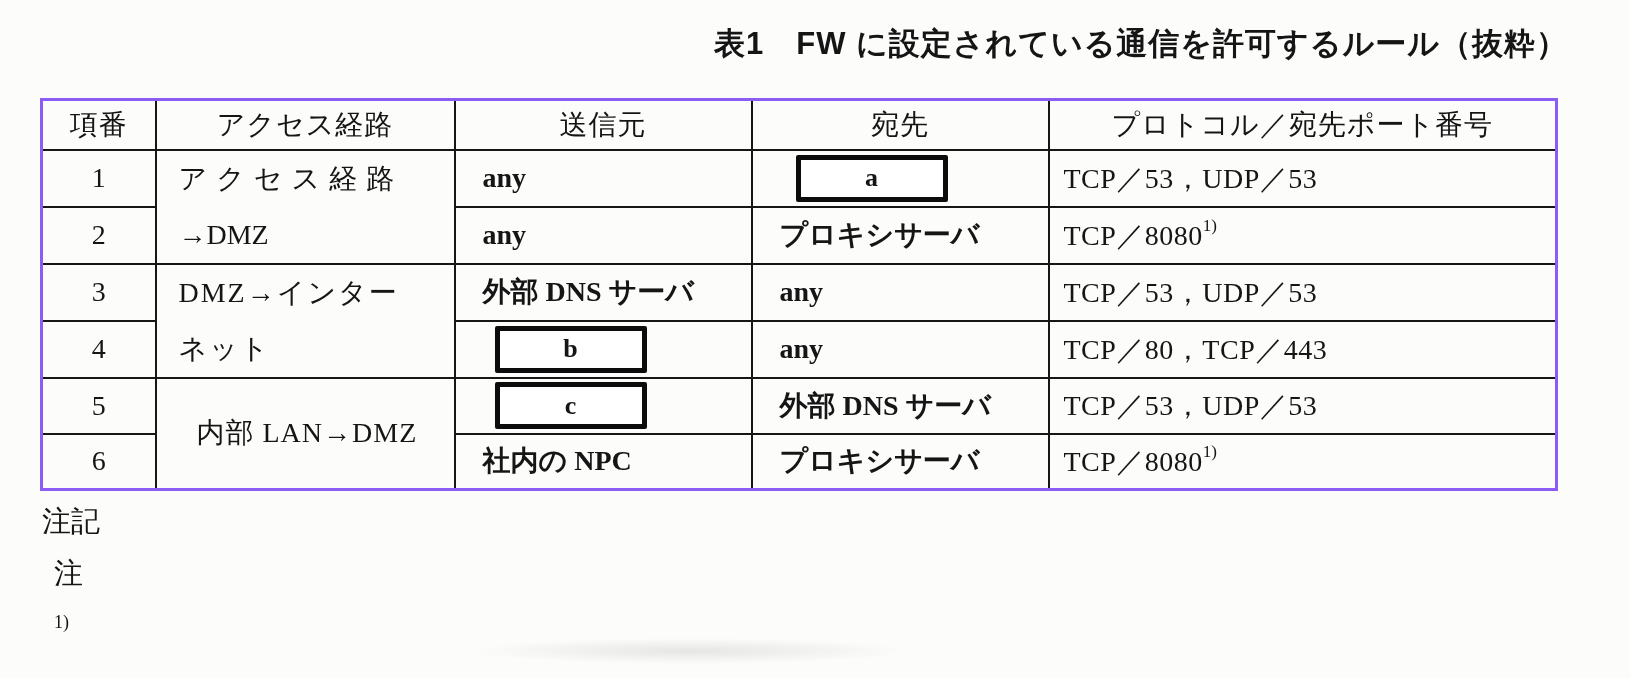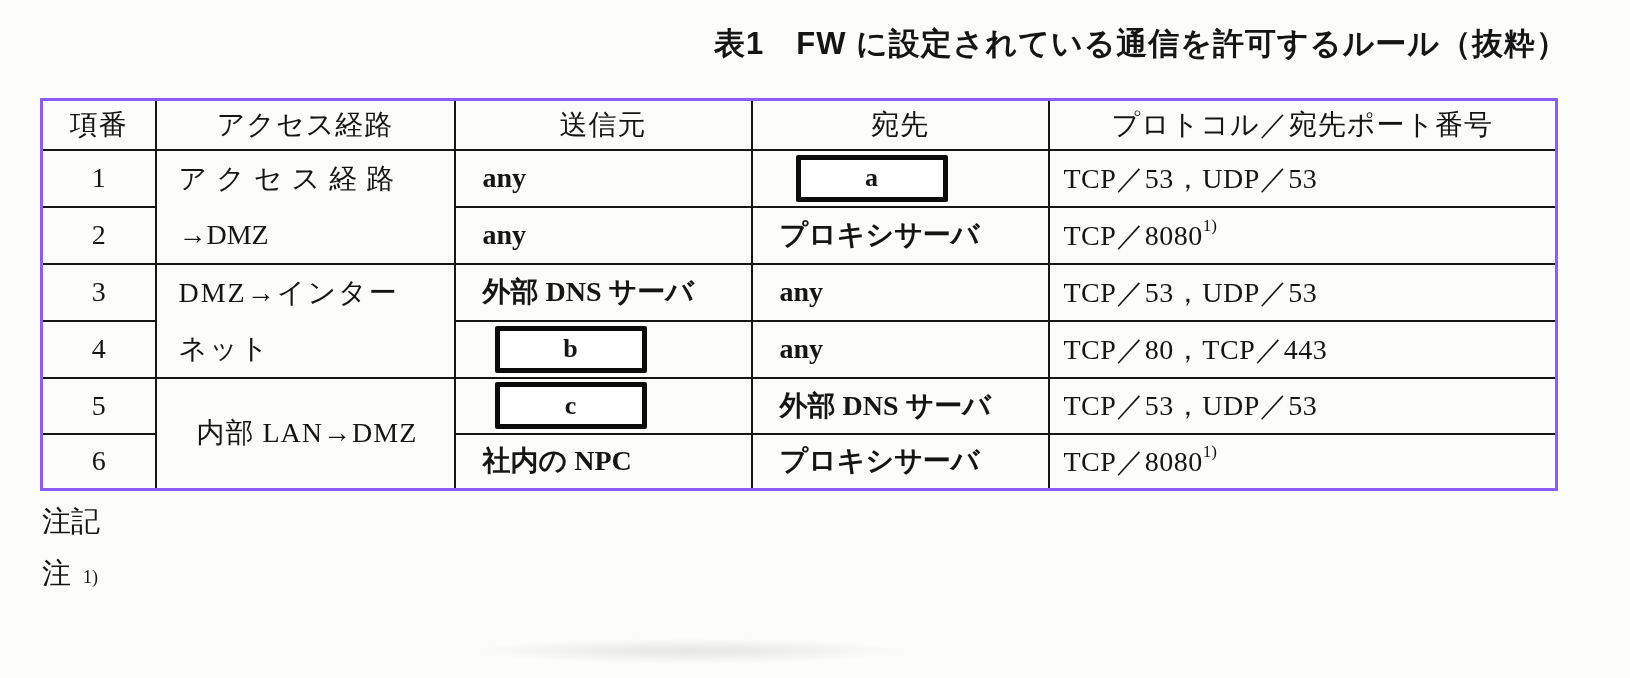--- a/index.html
+++ b/index.html
@@ -63,21 +63,21 @@
     display: flex; align-items: center; justify-content: center;
     font-size: 26px;
     background: #fff;
     margin: 1px 0 1px 16px;
   }
   .blank-box.src { margin-left: 12px; }
 
   sup.fnote { font-size: 17px; vertical-align: 14px; letter-spacing: 0; }
 
   .notes { margin: 6px 0 0 42px; font-size: 29px; }
-  .note-row { display: flex; align-items: baseline; line-height: 49px; }
+  .note-row { display: flex; align-items: baseline; line-height: 49px; flex-direction: column; }
   .note-label { white-space: nowrap; }
   .note1-text { margin-left: 24px; letter-spacing: 0.5px; white-space: nowrap; }
   .note1-cont { margin-left: 68px; line-height: 49px; letter-spacing: 1px; }
   .note2-row { margin-top: 3px; }
   .note2-sup { font-size: 18px; vertical-align: 14px; margin-left: 12px; }
   .note2-text { margin-left: 32px; letter-spacing: 0.5px; white-space: nowrap; }
 
   .scan-smudge {
     position: absolute;
     left: 470px; top: 638px;

